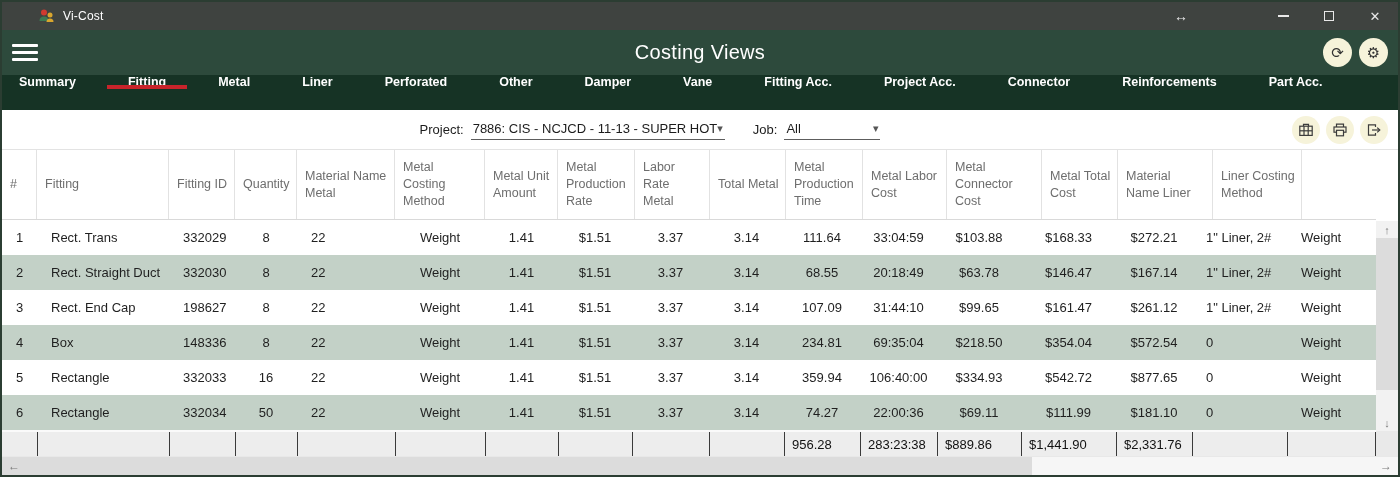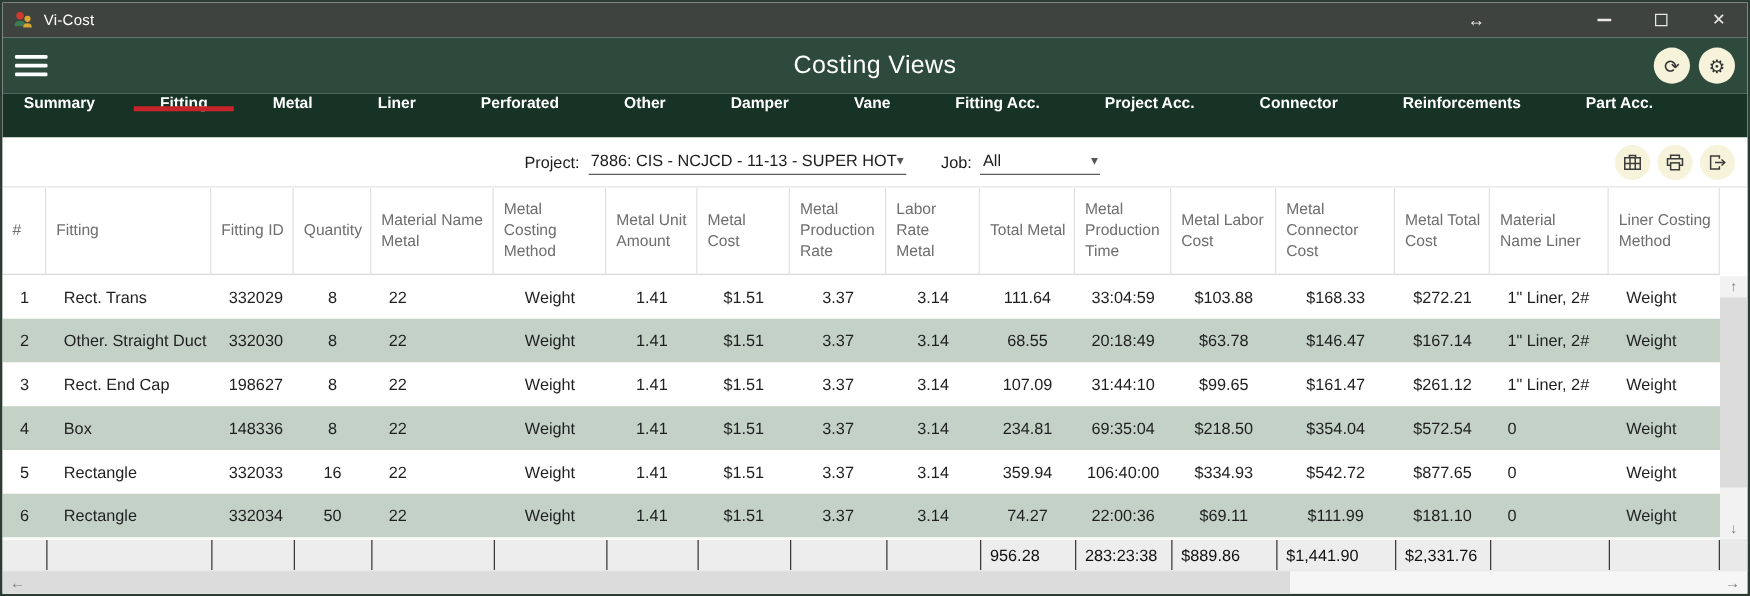--- a/index.html
+++ b/index.html
@@ -4,21 +4,21 @@
 <style>
   * { margin:0; padding:0; box-sizing:border-box; }
   html,body { width:1400px; height:477px; }
   body { font-family:"Liberation Sans","DejaVu Sans",sans-serif; background:#888; }
 
   .window { width:1400px; height:477px; border:2px solid #2b3d32; background:#fff;
             display:flex; flex-direction:column; overflow:hidden; }
 
   
   .titlebar { height:28px; background:var(--titlebar_bg,#3f4340); display:flex; align-items:center;
-              color:#fff; font-size:12px; flex:none; }
+              color:#fff; font-size:12px; flex:none;padding-left:28px; }
   .app-logo { width:18px; height:16px; margin:0 7px 0 8px; display:inline-block; }
   .win-title { letter-spacing:.2px; }
   .win-controls { margin-left:auto; display:flex; align-items:center; height:100%; }
   .win-btn { width:46px; height:100%; display:flex; align-items:center; justify-content:center;
              color:#e8e8e8; font-size:13px; cursor:pointer; }
   .dock-glyph { font-size:14px; margin-right:56px; }
   .min-shape { width:11px; height:2px; background:#e8e8e8; display:block; }
   .max-shape { width:10px; height:10px; border:1.5px solid #e8e8e8; display:block; }
 
   
@@ -198,21 +198,20 @@
   <div class="grid-wrap">
     <div class="cols">
       <div class="gh-row">
           <div class="gh-cell" style="width: 35px;">#</div>
           <div class="gh-cell" style="width: 132px;">Fitting</div>
           <div class="gh-cell" style="width: 66px;">Fitting ID</div>
           <div class="gh-cell" style="width: 62px;">Quantity</div>
           <div class="gh-cell" style="width: 98px;">Material Name Metal</div>
           <div class="gh-cell" style="width: 90px;">Metal Costing Method</div>
           <div class="gh-cell" style="width: 73px;">Metal Unit Amount</div>
-          <div class="gh-cell" style="width: 74px;">Metal Cost</div>
           <div class="gh-cell" style="width: 77px;">Metal Production Rate</div>
           <div class="gh-cell" style="width: 75px;">Labor Rate Metal</div>
           <div class="gh-cell" style="width: 76px;">Total Metal</div>
           <div class="gh-cell" style="width: 77px;">Metal Production Time</div>
           <div class="gh-cell" style="width: 84px;">Metal Labor Cost</div>
           <div class="gh-cell" style="width: 95px;">Metal Connector Cost</div>
           <div class="gh-cell" style="width: 76px;">Metal Total Cost</div>
           <div class="gh-cell" style="width: 95px;">Material Name Liner</div>
           <div class="gh-cell" style="width: 89px;">Liner Costing Method</div>
         </div>
@@ -231,21 +230,21 @@
             <div class="g-cell c" style="width: 76px;">111.64</div>
             <div class="g-cell c" style="width: 77px;">33:04:59</div>
             <div class="g-cell c" style="width: 84px;">$103.88</div>
             <div class="g-cell c" style="width: 95px;">$168.33</div>
             <div class="g-cell c" style="width: 76px;">$272.21</div>
             <div class="g-cell l" style="width: 95px;">1" Liner, 2#</div>
             <div class="g-cell l" style="width: 89px;">Weight</div>
           </div>
           <div class="g-row stripe">
             <div class="g-cell l" style="width: 35px;">2</div>
-            <div class="g-cell l" style="width: 132px;">Other. Straight Duct</div>
+            <div class="g-cell l" style="width: 132px;">Rect. Straight Duct</div>
             <div class="g-cell l" style="width: 66px;">332030</div>
             <div class="g-cell c" style="width: 62px;">8</div>
             <div class="g-cell l" style="width: 98px;">22</div>
             <div class="g-cell c" style="width: 90px;">Weight</div>
             <div class="g-cell c" style="width: 73px;">1.41</div>
             <div class="g-cell c" style="width: 74px;">$1.51</div>
             <div class="g-cell c" style="width: 77px;">3.37</div>
             <div class="g-cell c" style="width: 75px;">3.14</div>
             <div class="g-cell c" style="width: 76px;">68.55</div>
             <div class="g-cell c" style="width: 77px;">20:18:49</div>

